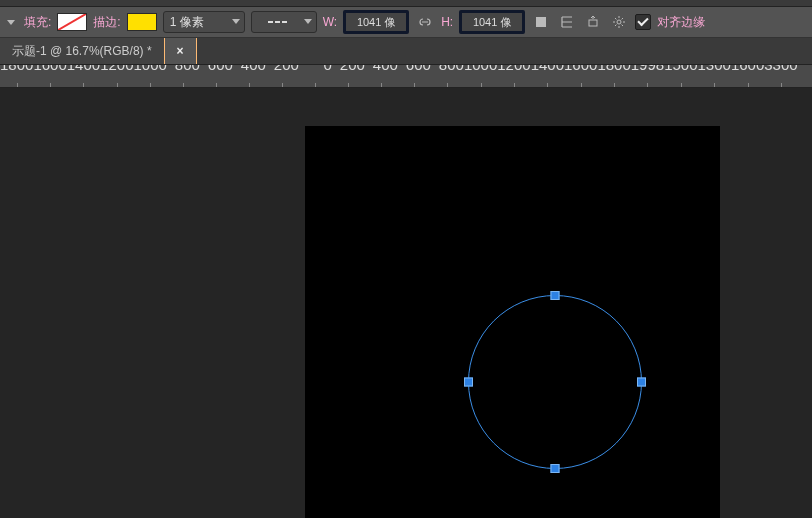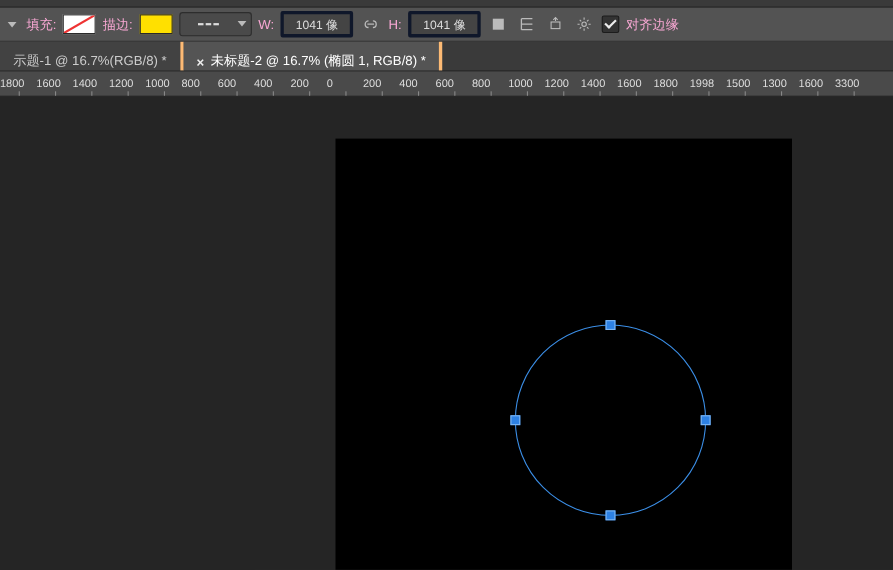--- a/index.html
+++ b/index.html
@@ -19,27 +19,27 @@
   .dashSel{width:40px;display:flex;align-items:center;justify-content:center;gap:2px}
   .dashSel .d{width:5px;height:2px;background:#ddd}
   .iconbtn{width:20px;height:20px;display:flex;align-items:center;justify-content:center;color:#bbb}
   .iconbtn svg{display:block}
   .chk{width:14px;height:14px;background:#333;border:1px solid #1c1c1c;border-radius:2px;display:flex;align-items:center;justify-content:center}
   .chk.on::after{content:"";width:8px;height:4px;border-left:2px solid #eee;border-bottom:2px solid #eee;transform:rotate(-45deg) translate(1px,-1px)}
   .caretOnly{width:14px;height:20px;display:flex;align-items:center;justify-content:center}
   .caretOnly::after{content:"";border-left:4px solid transparent;border-right:4px solid transparent;border-top:5px solid #bbb}
   
   .tabbar{height:26px;background:#3a3a3a;display:flex;align-items:stretch;border-bottom:1px solid #222}
-  .tab{display:flex;align-items:flex-end;gap:6px;padding:0 12px;font-size:12px;color:#ccc;border-right:3px solid #fdba74;background:#424242}
+  .tab{display:flex;align-items:center;gap:6px;padding:0 12px;font-size:12px;color:#ccc;border-right:1px solid #fdba74;background:#424242}
   .tab.active{background:#545454;color:#fff}
   .tab .x{color:#aaa;font-weight:bold}
   .tab.active .x{color:#eee}
   
   .ruler{height:22px;background:#4a4a4a;border-bottom:1px solid #222;display:flex;align-items:flex-end;overflow:hidden}
-  .ruler .tick{flex:0 0 33px;text-align:left;color:#ddd;font-size:10px;line-height:12px;padding-bottom:4px;position:relative}
+  .ruler .tick{flex:0 0 33px;text-align:right;color:#ddd;font-size:15px;line-height:12px;padding-bottom:16px;position:relative}
   .ruler .tick::after{content:"";position:absolute;left:50%;bottom:-2px;width:1px;height:6px;background:#888}
   
   .stage{position:relative;height:432px;background:#252525}
   .doc{position:absolute;left:305px;top:38px;width:415px;height:394px;background:#000}
   .shape{position:absolute;left:468px;top:207px;width:174px;height:174px}
   .ellipse{position:absolute;inset:0;border:1px solid #3b8ee6;border-radius:50%}
   .hnd{position:absolute;width:7px;height:7px;background:#2d81e4;border:1px solid #7db6f2}
   .hnd.tc{left:50%;top:-4px;transform:translateX(-50%)}
   .hnd.bc{left:50%;bottom:-4px;transform:translateX(-50%)}
   .hnd.ml{left:-4px;top:50%;transform:translateY(-50%)}
@@ -49,20 +49,24 @@
 <body>
 
 <div class="topband"></div>
 
 <div class="optbar">
   <div class="caretOnly"></div>
   <span class="lbl">填充:</span>
   <div class="swatch sw-nofill"></div>
   <span class="lbl">描边:</span>
   <div class="swatch sw-yellow"></div>
+  <div class="sel strokeSel">
+    <span>1 像素</span>
+    <span class="caret"></span>
+  </div>
   <div class="sel dashSel">
     <span class="d"></span>
     <span class="d"></span>
     <span class="d"></span>
     <span class="caret"></span>
   </div>
   <span class="lbl">W:</span>
   <div class="numbox wh">
       <span>1041 像</span>
     </div>
@@ -100,21 +104,20 @@
   <div class="chk on"></div>
   <span class="lbl">对齐边缘</span>
 </div>
 
 <div class="tabbar">
   <div class="tab">
     <span>示题-1 @ 16.7%(RGB/8) *</span>
   </div>
   <div class="tab active">
     <span class="x">×</span>
-    <span>未标题-2 @ 16.7% (椭圆 1, RGB/8) *</span>
   </div>
 </div>
 
 <div class="ruler" id="ruler">
     <div class="tick">1800</div>
     <div class="tick">1600</div>
     <div class="tick">1400</div>
     <div class="tick">1200</div>
     <div class="tick">1000</div>
     <div class="tick">800</div>

